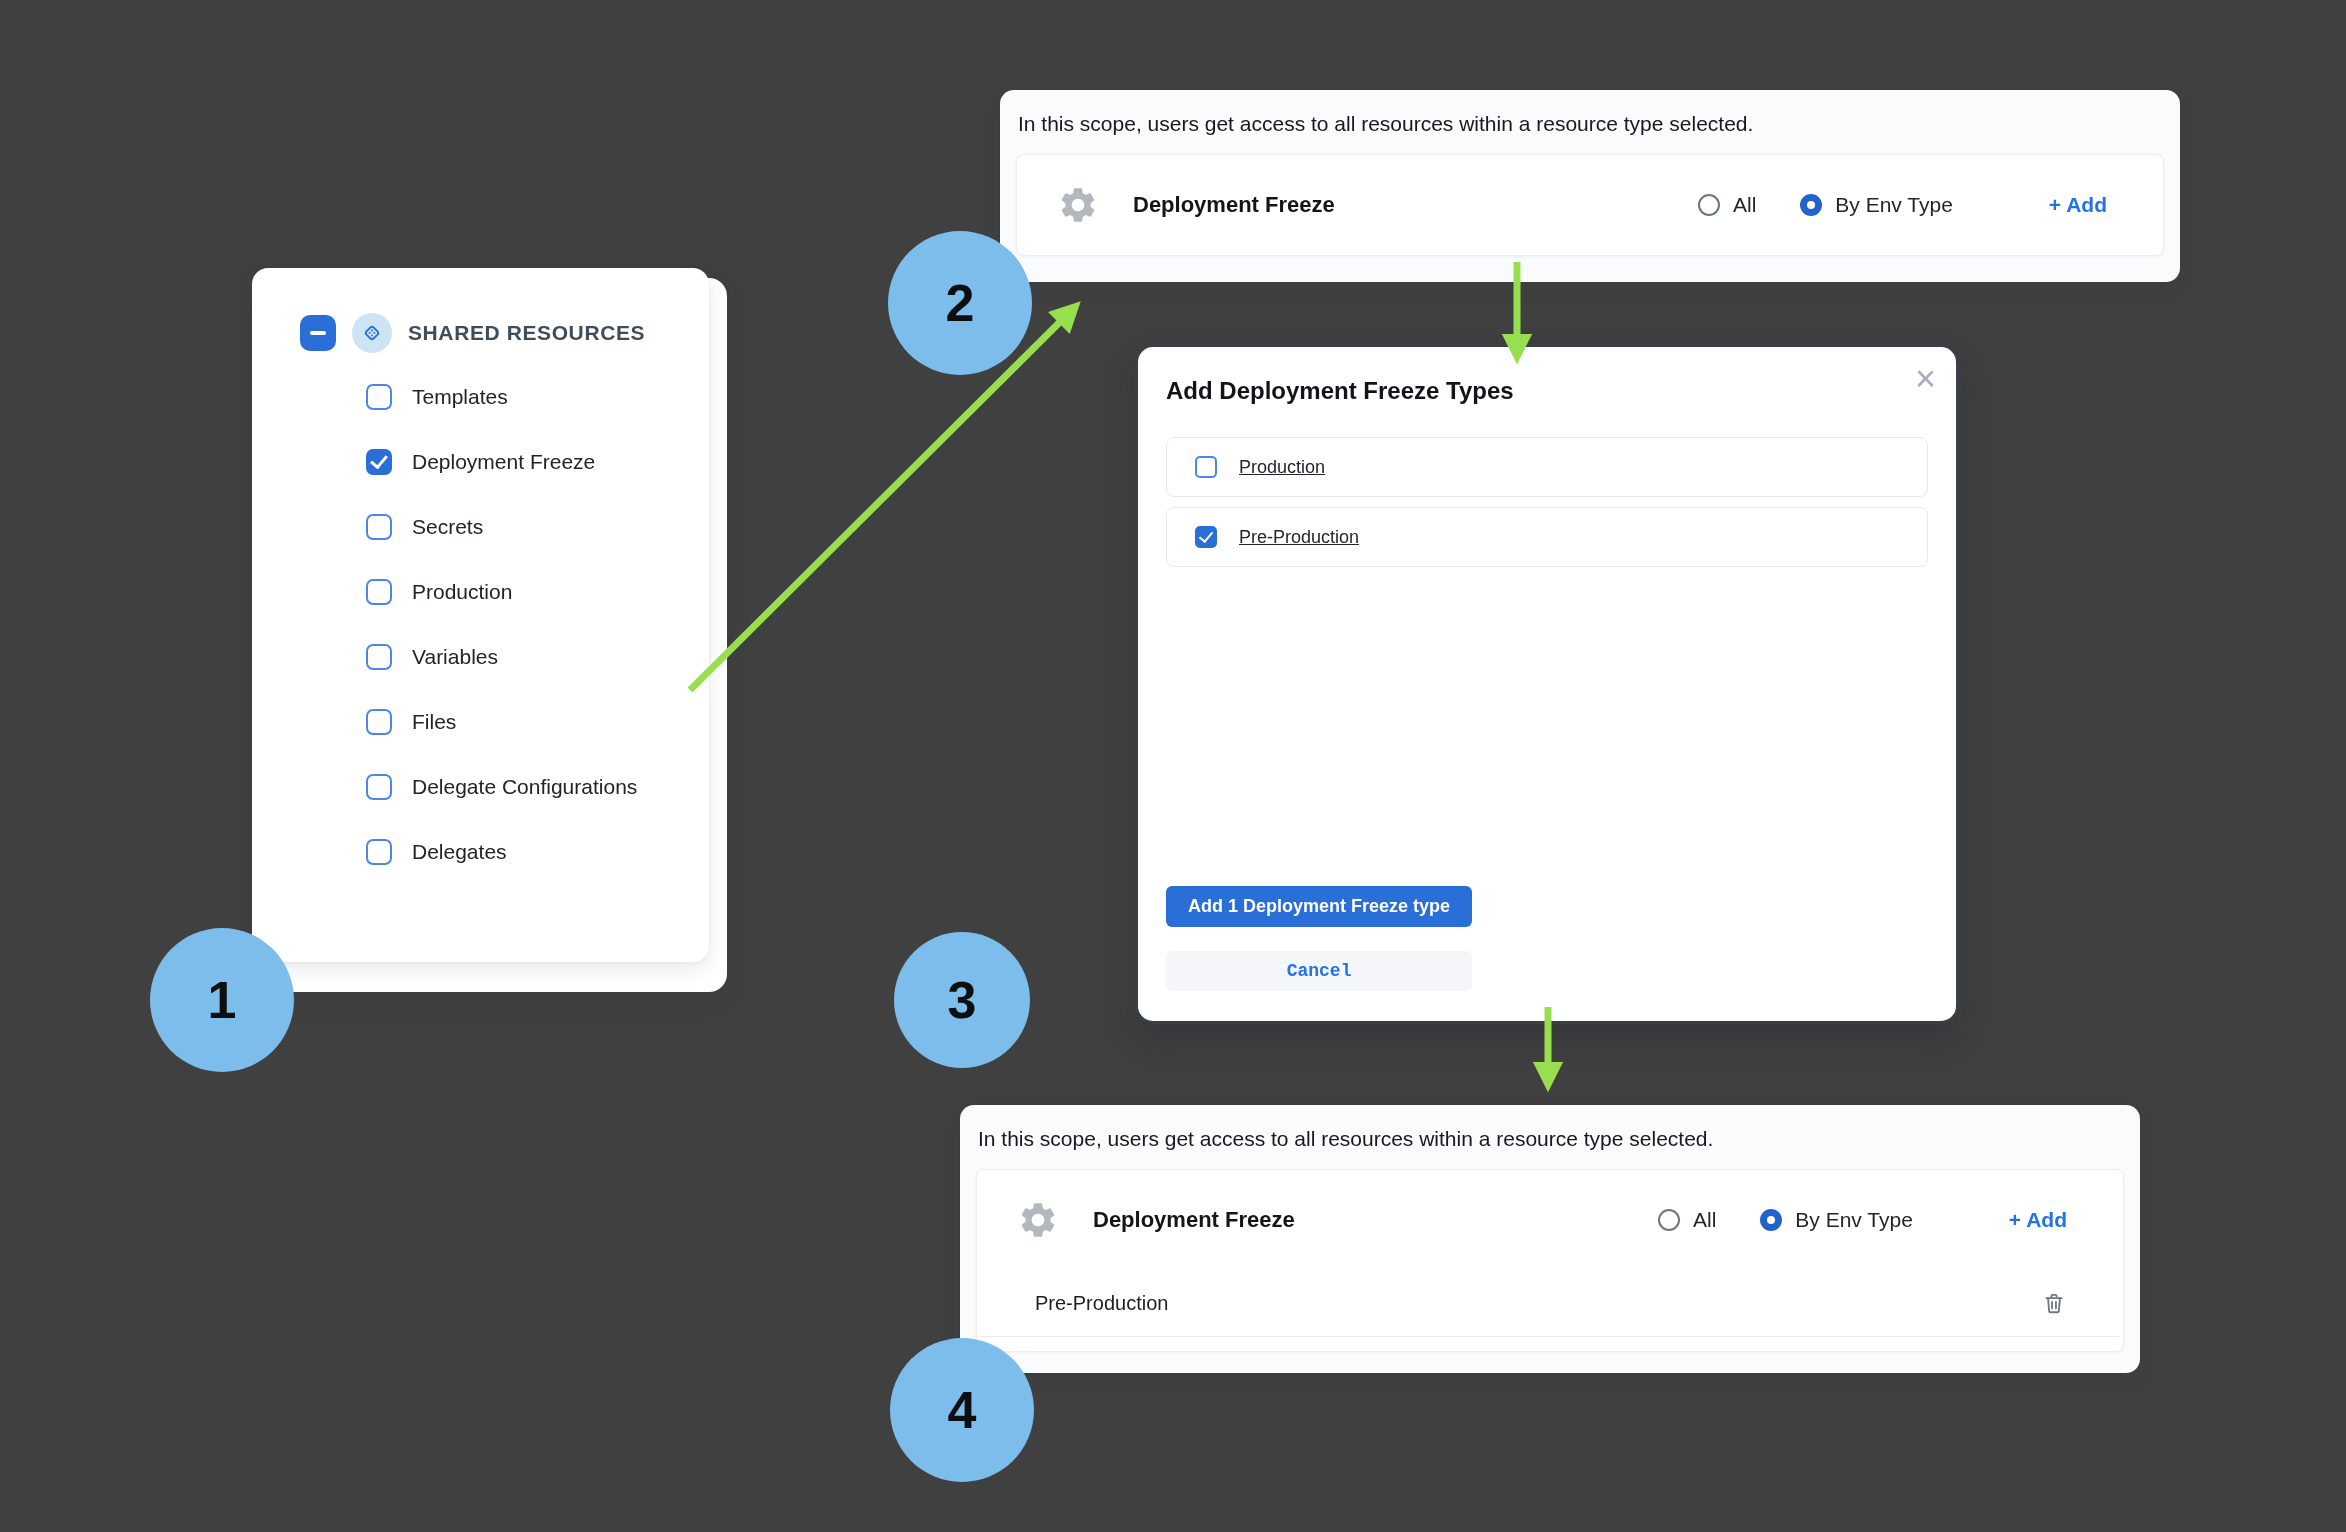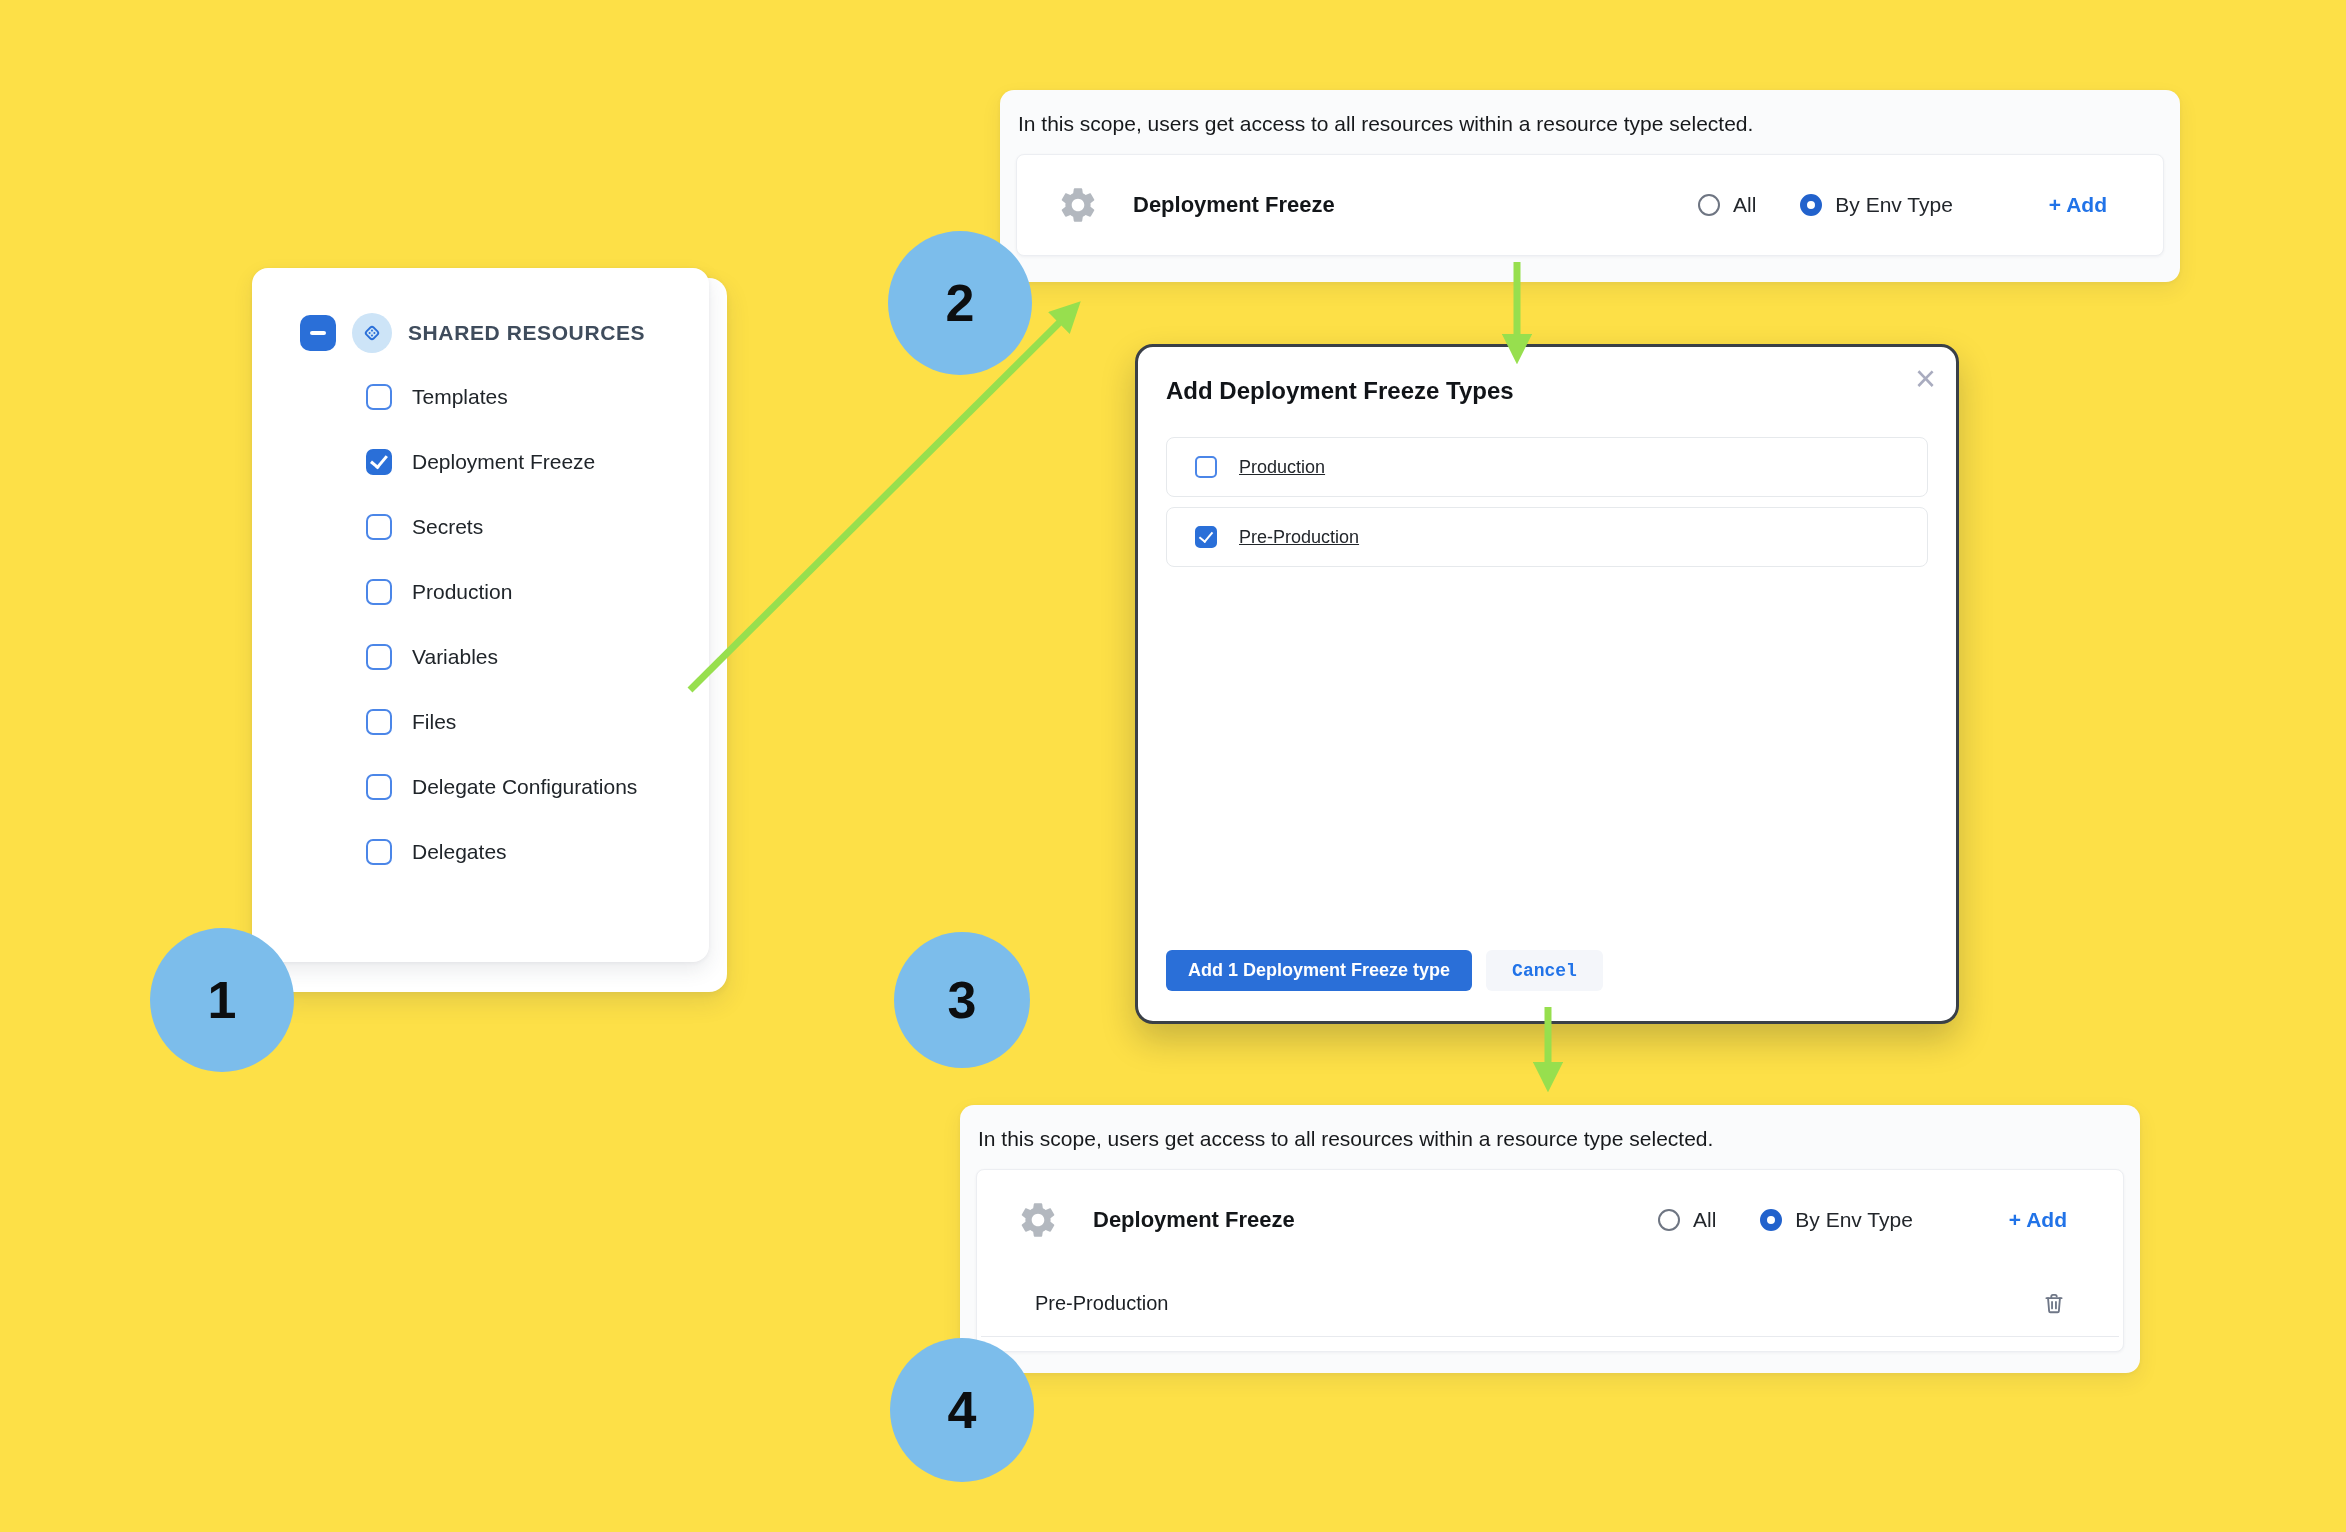--- a/index.html
+++ b/index.html
@@ -3,21 +3,21 @@
 <meta charset="utf-8">
 <style>
   :root{
     --primary:#2a6fd8; --link:#2173e8; --cb-border:#4b86e8; --circle:#7cbdeb;
     --arrow:#97df4e; --panel-bg:#fafbfc; --modal-border:#3a4047; --text:#1d2125;
     --muted-icon:#b3b8bf; --slate:#3f4c5c; --card-border:#eceef2; --radio-gray:#6e7582;
   }
   *{margin:0;padding:0;box-sizing:border-box;}
   html,body{background:#fff;}
   body{font-family:"Liberation Sans",sans-serif;color:var(--text);}
-  .stage{position:relative;width:2346px;height:1532px;background:#fde047;overflow:hidden;}
+  .stage{position:relative;width:2346px;height:1532px;background:#404040;overflow:hidden;}
 
   
   .sr-wrap{position:absolute;left:252px;top:268px;width:457px;height:694px;}
   .sr-back{position:absolute;left:18px;top:10px;width:457px;height:714px;background:#fff;
     border-radius:18px;box-shadow:0 10px 24px rgba(46,56,77,.12),0 2px 6px rgba(46,56,77,.06);}
   .sr-front{position:absolute;inset:0;background:#fff;border-radius:16px;
     box-shadow:0 8px 20px rgba(46,56,77,.10),0 1px 4px rgba(46,56,77,.06);padding:44px 0 0 48px;}
   .sr-header{display:flex;align-items:center;gap:16px;height:42px;}
   .collapse-btn{width:36px;height:36px;border-radius:10px;background:var(--primary);border:none;
     display:flex;align-items:center;justify-content:center;cursor:pointer;}
@@ -64,21 +64,21 @@
   .modal{position:absolute;left:1135px;top:344px;width:824px;height:680px;background:#fff;
     border:3px solid var(--modal-border);border-radius:18px;
     box-shadow:0 16px 34px rgba(20,24,31,.22);padding:30px 28px;}
   .modal-title{font-size:24px;font-weight:700;color:#111418;}
   .modal-close{position:absolute;top:14px;right:20px;background:none;border:none;font-size:36px;
     font-weight:300;color:#a9acbf;cursor:pointer;line-height:1;}
   .modal-list{margin-top:32px;}
   .modal-row{height:60px;border:1px solid #e6e9ec;border-radius:8px;background:#fff;
     display:flex;align-items:center;gap:22px;padding-left:28px;margin-bottom:10px;cursor:pointer;}
   .modal-row .label{font-size:18px;color:#22262b;text-decoration:underline;}
-  .modal-footer{position:absolute;left:28px;bottom:30px;display:flex;gap:14px;}
+  .modal-footer{position:absolute;left:28px;bottom:30px;display:flex;gap:24px;flex-direction:column;}
   .btn-primary{background:var(--primary);color:#fff;border:none;border-radius:6px;
     font-size:18px;font-weight:700;padding:10px 22px;cursor:pointer;font-family:inherit;}
   .btn-secondary{background:#f4f6fa;color:var(--link);border:none;border-radius:6px;
     font-size:18px;font-weight:700;padding:10px 26px;cursor:pointer;font-family:Liberation Mono, monospace;}
 
   
   .arrows{position:absolute;inset:0;width:2346px;height:1532px;pointer-events:none;}
   .arrows line{stroke:var(--arrow);stroke-width:7;}
   .arrows .head{fill:var(--arrow);}
   .step-circle{position:absolute;border-radius:50%;background:var(--circle);

